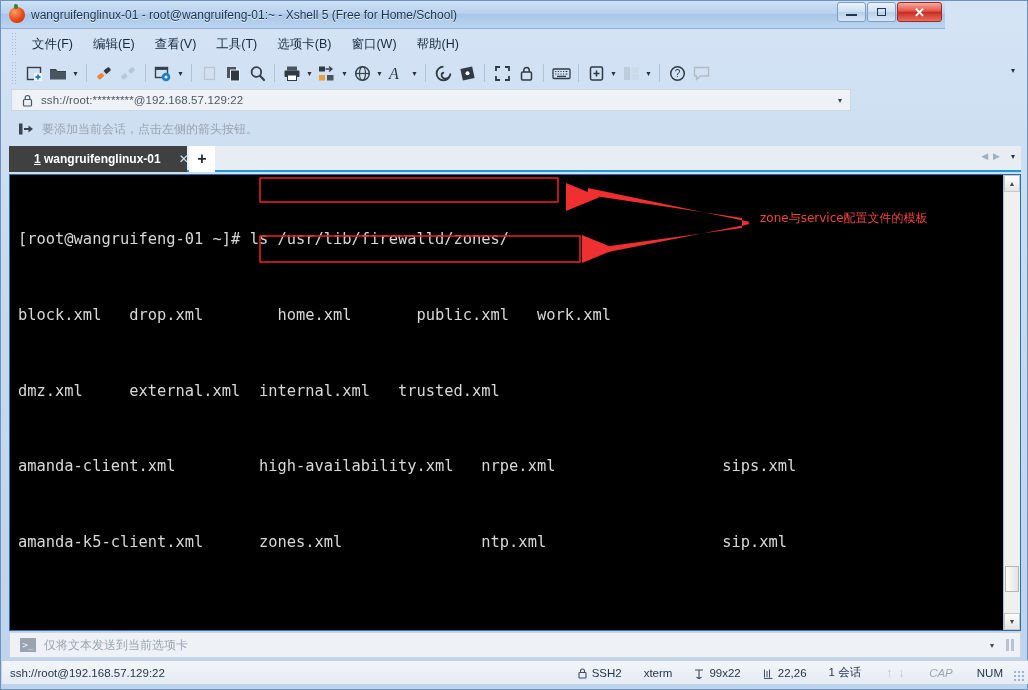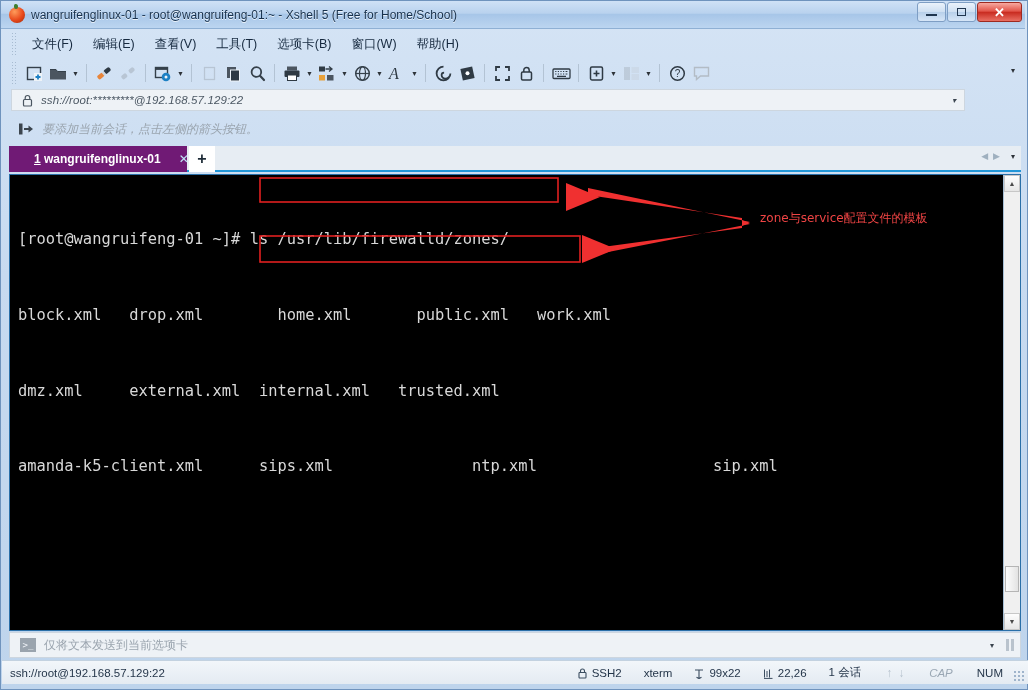--- a/index.html
+++ b/index.html
@@ -10,21 +10,21 @@
     background: #3b6ea5;
   }
   .window {
     position: absolute; left: 0; top: 0;
     width: 1028px; height: 690px;
     background: linear-gradient(180deg,#d5e4f5 0%, #c7daf0 40%, #bed4ec 100%);
     border: 1px solid #6f93bd;
   }
   
   .titlebar {
-    position: absolute; left: 0; top: 0; width: 1024px; height: 28px;
+    position: absolute; left: 0; top: 0; width: 944px; height: 28px;
     background: linear-gradient(180deg,#cfe1f6 0%,#b9d2ee 45%,#a7c6e8 50%,#bcd5f0 100%);
     border-bottom: 1px solid #8fb0d4;
     display: flex; align-items: center;
   }
   .title-icon {
     width: 16px; height: 16px; margin-left: 8px; margin-right: 6px;
     border-radius: 50%;
     background: radial-gradient(circle at 35% 30%, #ff9c5b 0%, #e8491c 55%, #9c2a07 100%);
     position: relative; flex: 0 0 auto;
   }
@@ -78,43 +78,43 @@
     width: 11px; height: 24px; display:flex; align-items:center; justify-content:center;
     color:#2c3238; font-size:7px;
   }
   .tb-sep { width: 1px; height: 18px; background: #b3c3d4; margin: 0 5px; }
   .tb.disabled { opacity: .35; }
   .tb-end-caret{
     position:absolute; right:4px; top:8px; font-size:8px; color:#2c3238;
   }
   
   .addrbar {
-    position: absolute; left: 10px; top: 88px; width: 954px; height: 22px;
+    position: absolute; left: 10px; top: 88px; width: 840px; height: 22px;
     background: #eef2f6; border: 1px solid #cdd6df;
-    display: flex; align-items: center; font-style: italic;
+    display: flex; align-items: center;
   }
   .lock-icon { margin-left: 10px; margin-right: 8px; color:#4a5560; display:flex; }
   .addr-text { font-size: 11.5px; color: #4c5864; letter-spacing:.1px;}
   .addr-caret { position:absolute; right: 8px; font-size: 8px; color:#3a444f; }
   
   .hintbar {
     position: absolute; left: 10px; top: 115px; width: 1010px; height: 26px;
-    display: flex; align-items: center; font-style: italic;
+    display: flex; align-items: center;
   }
   .hint-icon { width:22px; height:22px; display:flex;align-items:center;justify-content:center; color:#3c454e; margin-left:4px;}
   .hint-text { font-size: 12px; color: #9aa4ae; margin-left: 5px; }
   
   .tabstrip {
     position: absolute; left: 8px; top: 145px; width: 1012px; height: 26px;
     background: #e7edf3;
     border-bottom: 2px solid #2196d8;
   }
   .tab {
     position: absolute; left: 0; top: 0; height: 26px;
-    background: #701a75;
+    background: #404040;
     display: flex; align-items: center; padding: 0 6px 0 10px;
     color: #fff;
     gap: 8px;
   }
   .tab-dot { width: 7px; height: 7px; border-radius: 50%; background: #35df35; margin-right: 7px; }
   .tab-label { font-size: 12px; font-weight: bold; white-space: nowrap; }
   .tab-label .num { text-decoration: underline; }
   .tab-close { margin-left: 10px; font-size: 12px; color: #bfe4f7; }
   .tab-new {
     position:absolute; top:0; height:26px; width:26px;
@@ -432,21 +432,22 @@
       <span>▶</span>
       <span class="dd">▾</span>
     </div>
   </div>
 
   <div class="termwrap">
     <div class="term">
       <div class="row">[root@wangruifeng-01 ~]# ls /usr/lib/firewalld/zones/</div>
       <div class="row">block.xml   drop.xml        home.xml       public.xml   work.xml</div>
       <div class="row">dmz.xml     external.xml  internal.xml   trusted.xml</div>
-      <div class="row">amanda-k5-client.xml      sips.xml               ntp.xml                   sip.xml</div>
+      <div class="row">amanda-client.xml         high-availability.xml   nrpe.xml                  sips.xml</div>
+      <div class="row">amanda-k5-client.xml      zones.xml               ntp.xml                   sip.xml</div>
       
       
       
       
       
       
       
       
       
       

